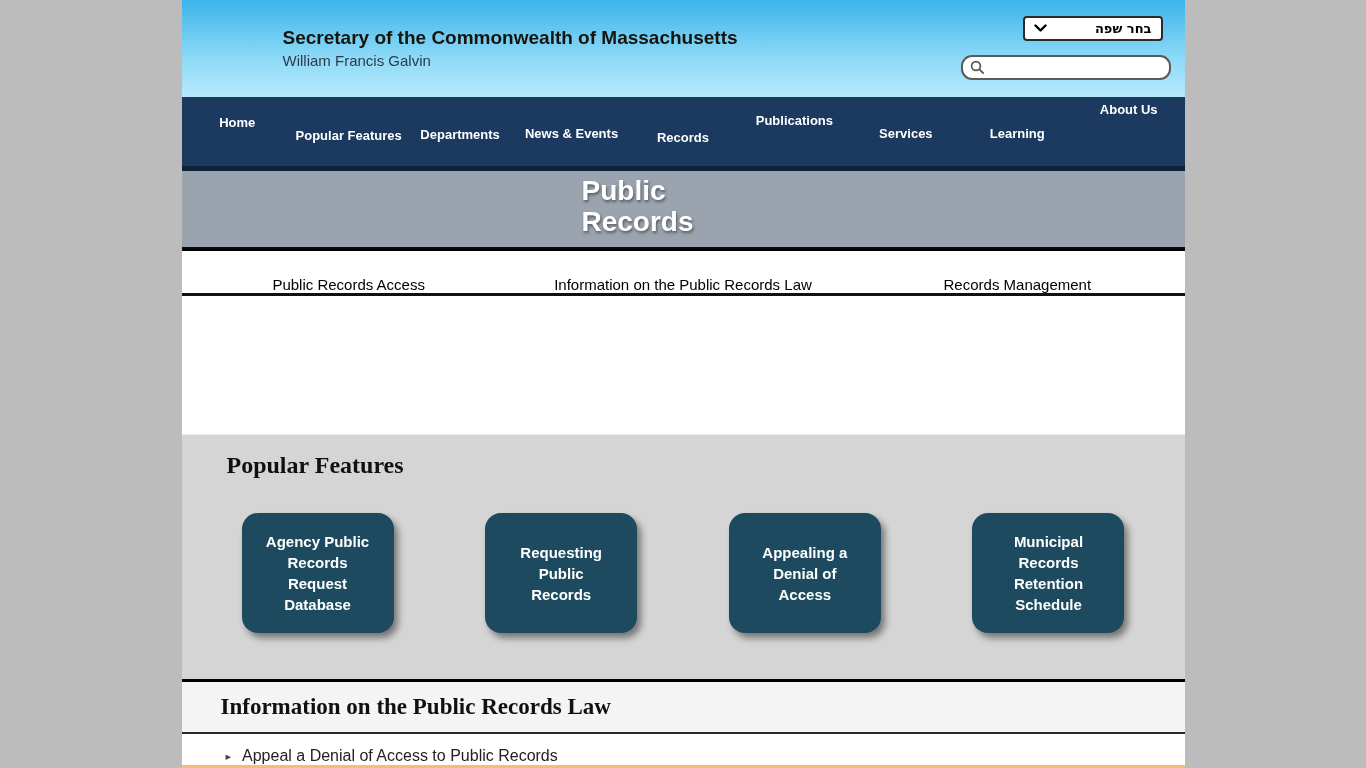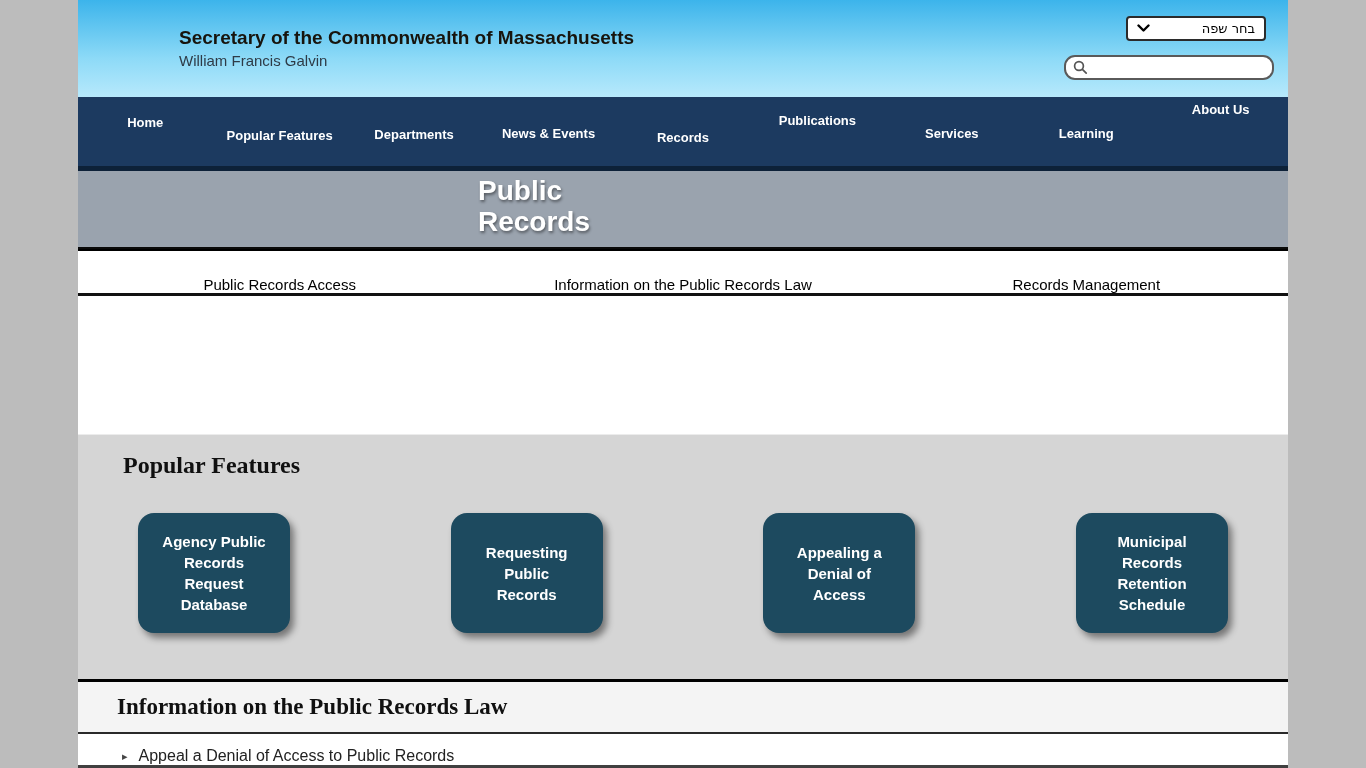--- a/index.html
+++ b/index.html
@@ -1,28 +1,28 @@
 <!DOCTYPE html>
 <html><head>
 <meta charset="utf-8">
 <style>
   * { margin:0; padding:0; box-sizing:border-box; }
   html,body { width:1366px; height:768px; overflow:hidden; }
   body { background:#bcbcbc; font-family:"Liberation Sans", sans-serif; }
-  .page { width:1210px; height:768px; margin:0 auto; background:#404040; position:relative; }
+  .page { width:1003px; height:768px; margin:0 auto; background:#fdba74; position:relative; }
 
   
   .masthead { height:97px; background:linear-gradient(to bottom, #3cb4eb 0%, #8ddaf7 60%, #b7e9fc 100%); position:relative; }
   .title-block { padding:27px 0 0 101px; }
   .site-title { font-size:19px; font-weight:bold; color:#17140d; }
   .site-subtitle { font-size:15px; color:#2e3b47; margin-top:3px; }
 
   .lang-select { position:absolute; top:16px; right:22px; width:140px; height:25px;
     background:#fff; border:2px solid #2b2b2b; border-radius:4px;
-    display:flex; align-items:center; padding:0 9px; cursor:pointer; }
+    display:flex; align-items:center; padding:0 9px; cursor:pointer;font-weight:bold; }
   .lang-chevron { display:flex; align-items:center; }
   .lang-label { margin-left:auto; font-size:13px; color:#000; font-family:"DejaVu Sans", sans-serif; }
 
   .search-box { position:absolute; top:55px; right:14px; width:210px; height:25px;
     background:#fff; border:2px solid #5a5a5a; border-radius:11px;
     display:flex; align-items:center; padding:0 7px; }
   .search-icon { display:flex; align-items:center; margin-right:5px; }
   .search-input { border:none; outline:none; flex:1; height:17px; font-size:13px; background:transparent; }
 
   

